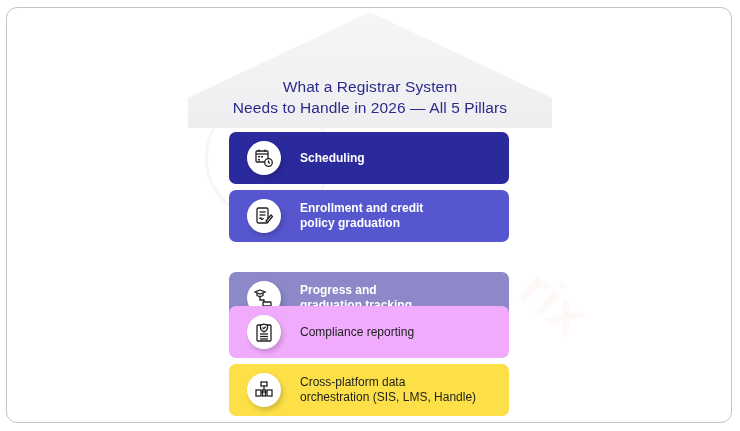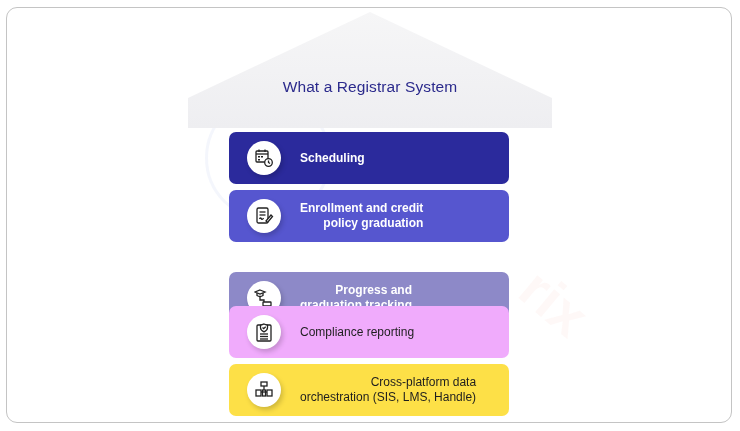--- a/index.html
+++ b/index.html
@@ -3,21 +3,21 @@
 <meta charset="utf-8">
 <style>
   html, body { margin:0; padding:0; background:#ffffff; }
   body { width:740px; height:431px; position:relative; overflow:hidden; font-family:"Liberation Sans", sans-serif; }
   .frame { position:absolute; left:6px; top:7px; width:726px; height:416px; border:1.5px solid #c4c4c4; border-radius:11px; background:#fff; box-sizing:border-box; }
   .roof { position:absolute; left:186px; top:10px; width:368px; height:118px; }
   .roof svg { display:block; }
   .title { position:absolute; left:186px; top:76px; width:368px; text-align:center; color:#2b2a8c; font-weight:normal; font-size:15.5px; line-height:21px; letter-spacing:0.1px; }
   .wm-circle { position:absolute; left:205px; top:95px; width:120px; height:120px; border-radius:50%; border:3px solid rgba(120,140,220,0.08); }
   .wm-text { position:absolute; left:520px; top:270px; font-size:56px; font-weight:bold; color:rgba(230,120,100,0.05); transform:rotate(40deg); }
-  .pillar { position:absolute; left:229px; width:280px; height:52px; border-radius:7px; display:flex; align-items:center; box-sizing:border-box;text-align:right; }
+  .pillar { position:absolute; left:229px; width:280px; height:52px; border-radius:7px; display:flex; align-items:center; box-sizing:border-box; }
   .pillar .icon { position:absolute; left:18px; top:9px; width:34px; height:34px; border-radius:50%; background:#fff; display:flex; align-items:center; justify-content:center; box-shadow:2px 3px 5px rgba(0,0,0,0.18); }
   .pillar .label { position:absolute; left:71px; font-weight:bold; font-size:12px; line-height:15px; }
   .p1 { top:132px; background:#2b2a9c; }
   .p2 { top:190px; background:#5656cf;padding-left:8px; }
   .p3 { top:248px; background:#8d89c8;margin-top:24px; }
   .p4 { top:306px; background:#f0abfc; }
   .p5 { top:364px; background:#fde047; }
   .light .label { color:#ffffff; }
   .dark .label { color:#1e1e1e; font-weight:normal; }
 </style>
@@ -36,20 +36,21 @@
         <stop offset="0" stop-color="#f6f6f7"></stop>
         <stop offset="1" stop-color="#eeeef1"></stop>
       </linearGradient>
     </defs>
     <polygon points="184,2 366,88 366,118 2,118 2,88" fill="url(#rg)"></polygon>
   </svg>
 </div>
 
 <div class="title">
   <div>What a Registrar System</div>
+  <div>Needs to Handle in 2026 — All 5 Pillars</div>
 </div>
 
 <div class="pillar p1 light">
   <div class="icon">
     <svg width="20" height="20" viewBox="0 0 20 20" fill="none" stroke="#222" stroke-width="1.3">
       <rect x="2" y="3" width="12" height="11" rx="1"></rect>
       <line x1="2" y1="6" x2="14" y2="6"></line>
       <line x1="5" y1="1.5" x2="5" y2="4"></line>
         <line x1="11" y1="1.5" x2="11" y2="4"></line>
       <rect x="4" y="8" width="2" height="1.5" fill="#222" stroke="none"></rect>

